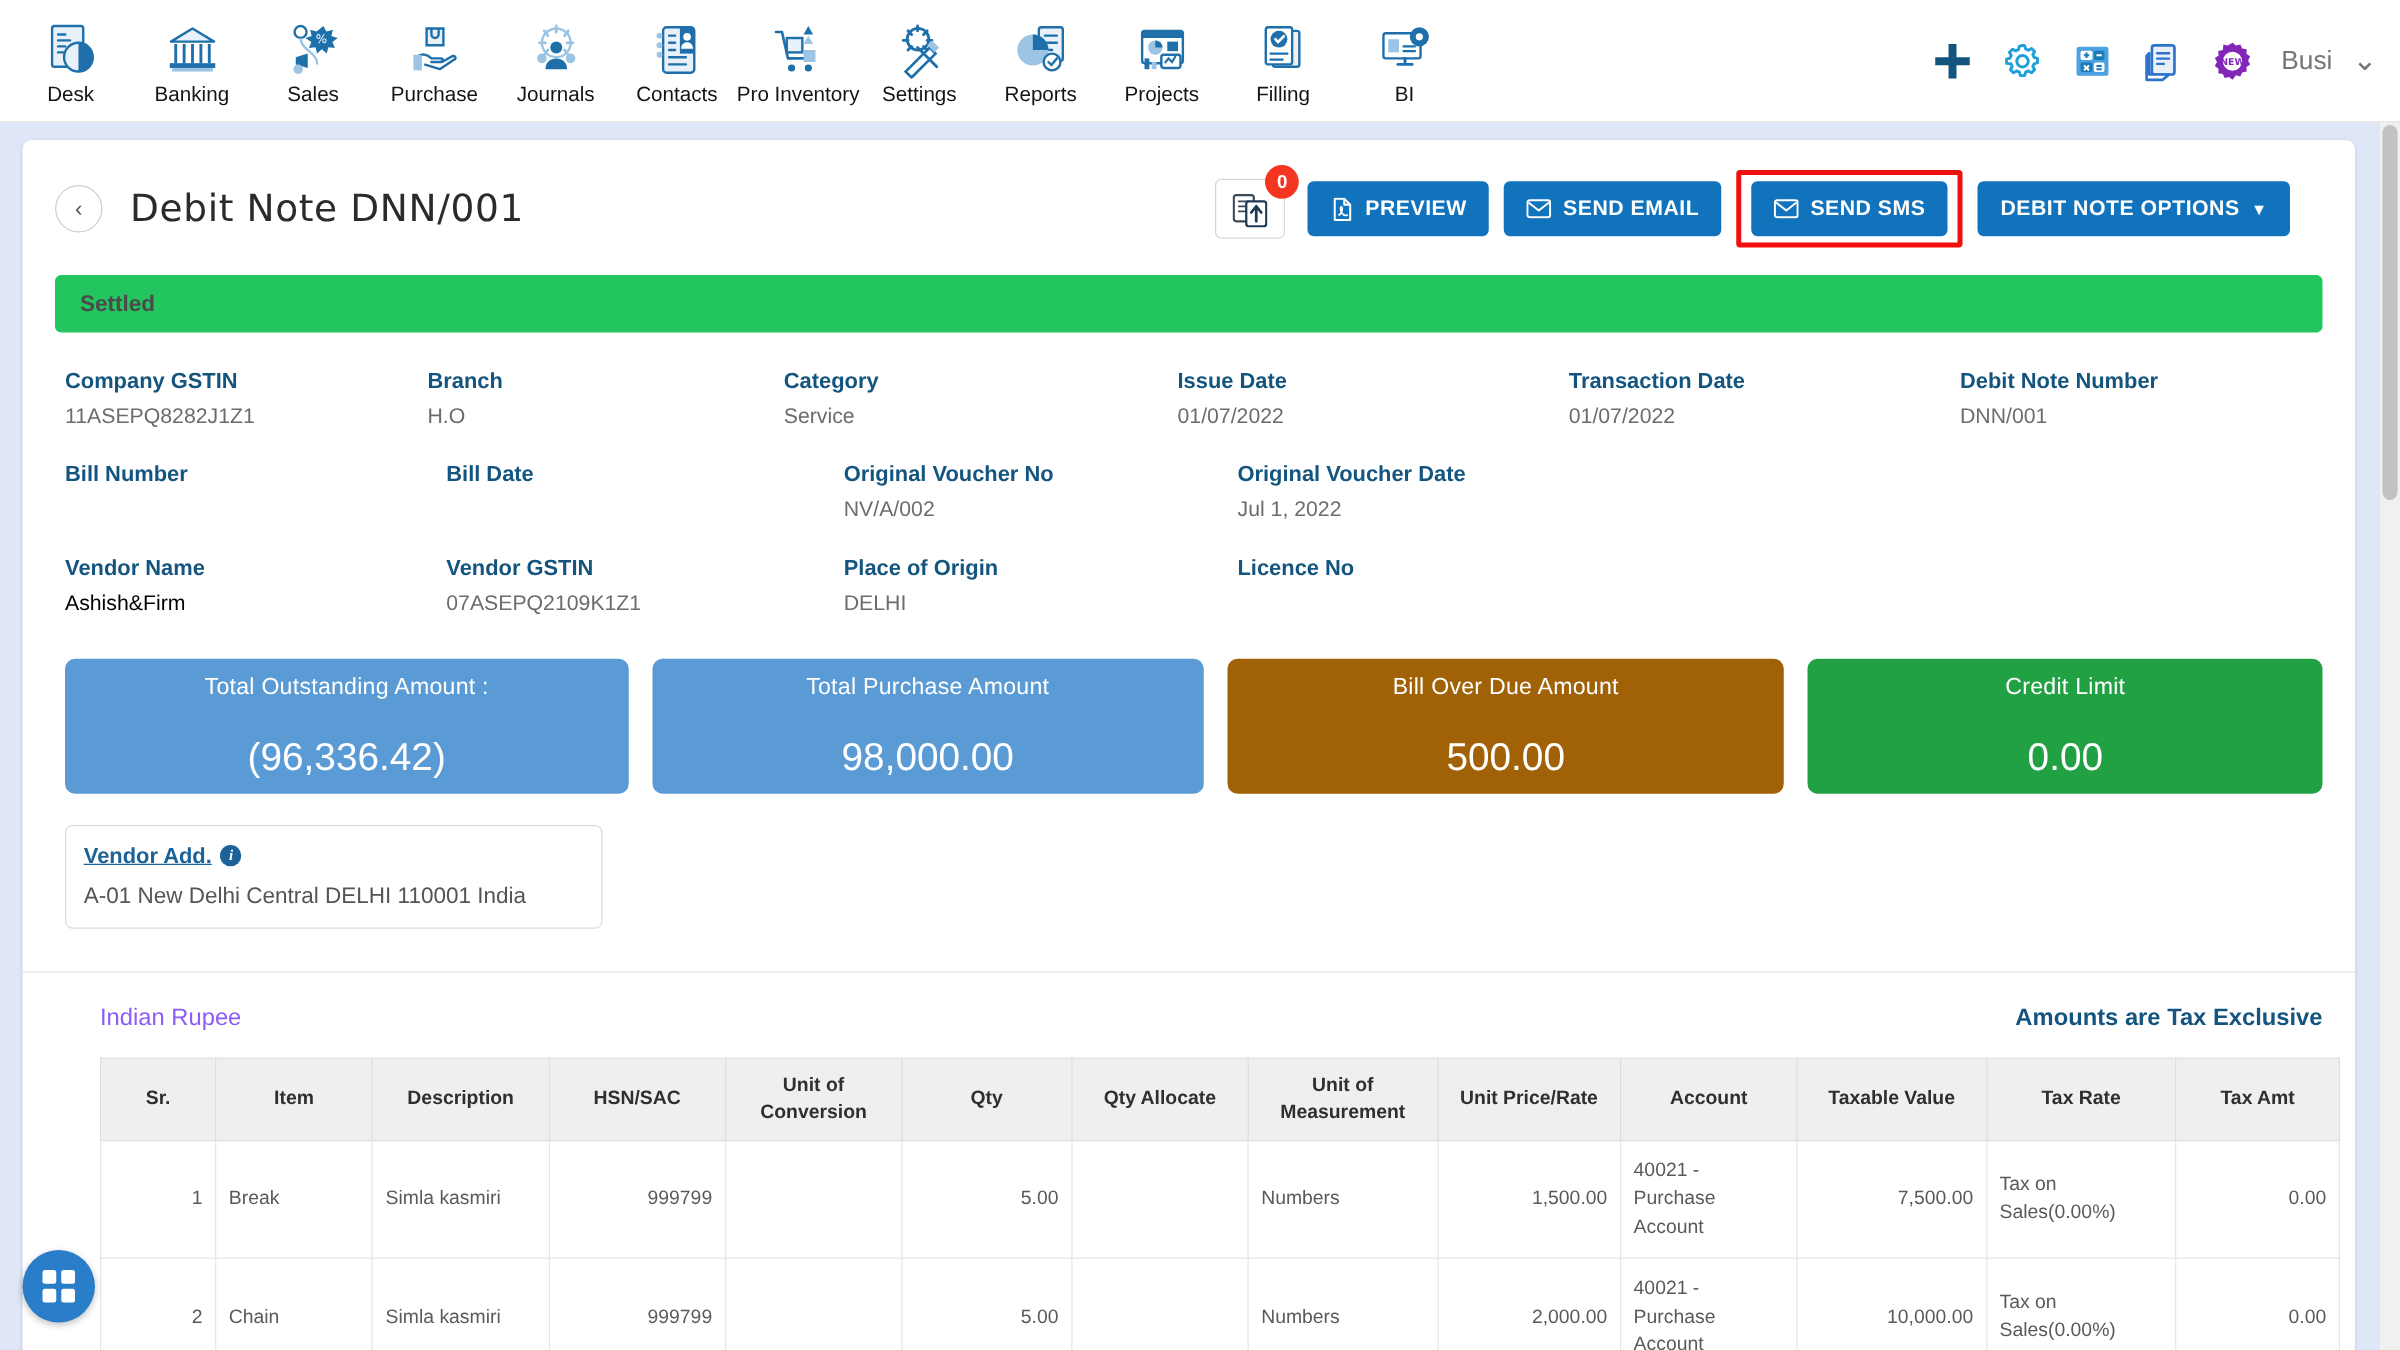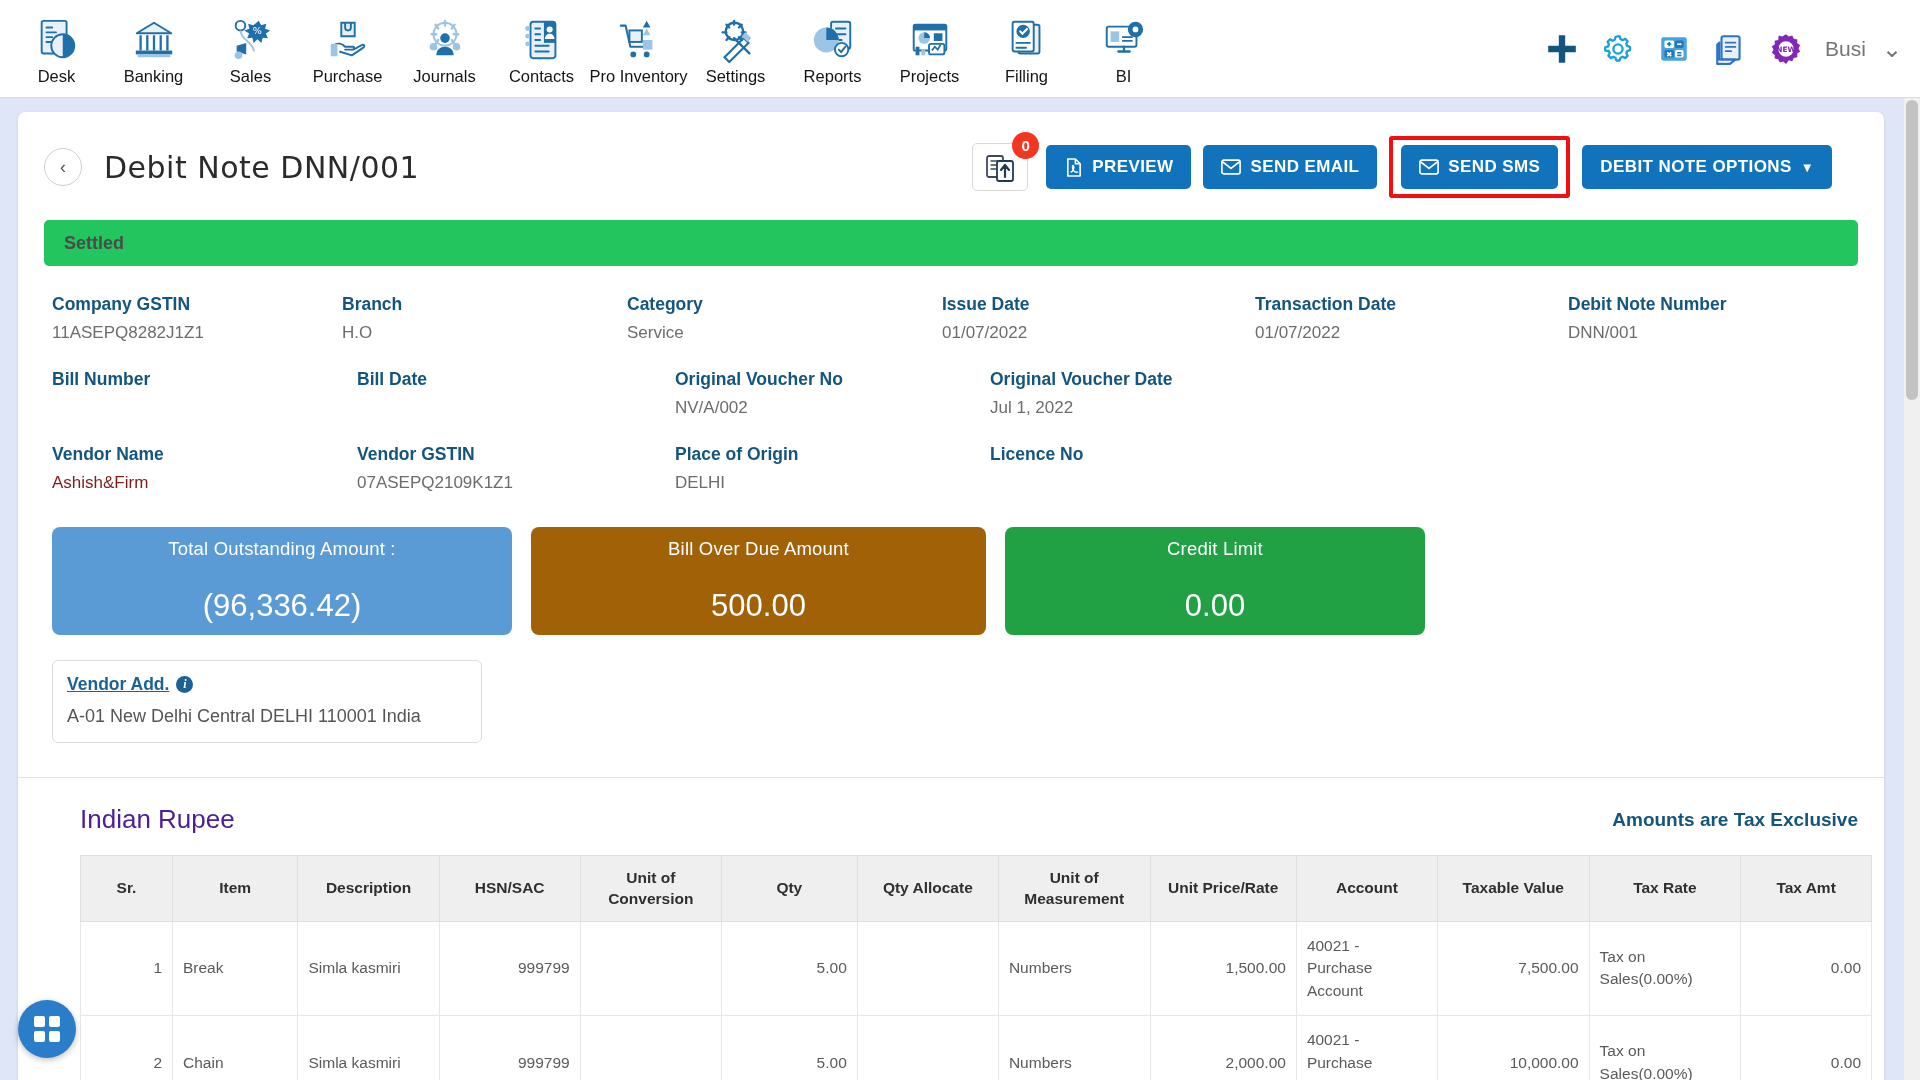--- a/index.html
+++ b/index.html
@@ -113,21 +113,21 @@
   .meta { padding: 28px 26px 0 34px; }
   .meta-row { display: flex; margin-bottom: 26px; }
   .meta-cell { flex: 0 0 auto; }
   .meta-label {
     font-size: 17.5px; color: #14557f; font-weight: 700; line-height: 1.25;
   }
   .meta-value {
     font-size: 17px; color: #6c6c6c; margin-top: 6px; line-height: 1.25;
     min-height: 20px;
   }
-  .meta-value.link { color: #7f1d1d; }
+  .meta-value.link { color: #000000; }
 
   
   .amt-row { display: flex; gap: 19px; padding: 8px 26px 0 34px; }
   .amt-card {
     border-radius: 8px; height: 108px; color: #ffffff;
     display: flex; flex-direction: column; align-items: center;
     justify-content: center;
   }
   .amt-title { font-size: 18.5px; font-weight: 400; letter-spacing: .2px; }
   .amt-value { font-size: 31px; margin-top: 28px; font-weight: 400; }
@@ -149,21 +149,21 @@
     font-family: "Liberation Serif", serif; text-decoration: none;
   }
   .addr-text { font-size: 18px; color: #555; margin-top: 11px; }
 
   .divider { height: 1px; background: #e2e2e2; margin: 34px 0 0 0; }
 
   
   .items-head {
     display: flex; align-items: center; padding: 26px 26px 0 62px;
   }
-  .cur-label { font-size: 26px; color: #4c1d95; }
+  .cur-label { font-size: 19px; color: #8b5cf6; }
   .tax-note {
     margin-left: auto; font-size: 19px; color: #14557f; font-weight: 700;
   }
 
   table.items {
     margin: 20px 0 0 62px; width: 1792px; border-collapse: collapse;
     table-layout: fixed;
   }
   table.items th {
     background: #efefef; border: 1px solid #dedede;
@@ -508,20 +508,24 @@
           <div class="meta-label">Licence No</div>
           <div class="meta-value"></div>
         </div>
       </div>
     </div>
 
     <div class="amt-row">
       <div class="amt-card" id="amt0" style="background: rgb(91, 155, 213); width: 460px;">
         <div class="amt-title">Total Outstanding Amount :</div>
         <div class="amt-value">(96,336.42)</div>
+      </div>
+      <div class="amt-card" id="amt1" style="background: rgb(91, 155, 213); width: 450px;">
+        <div class="amt-title">Total Purchase Amount</div>
+        <div class="amt-value">98,000.00</div>
       </div>
       <div class="amt-card" id="amt2" style="background: #a16207; width: 455px;">
         <div class="amt-title">Bill Over Due Amount</div>
         <div class="amt-value">500.00</div>
       </div>
       <div class="amt-card" id="amt3" style="background: rgb(34, 161, 68); width: 420px;">
         <div class="amt-title">Credit Limit</div>
         <div class="amt-value">0.00</div>
       </div>
     </div>

